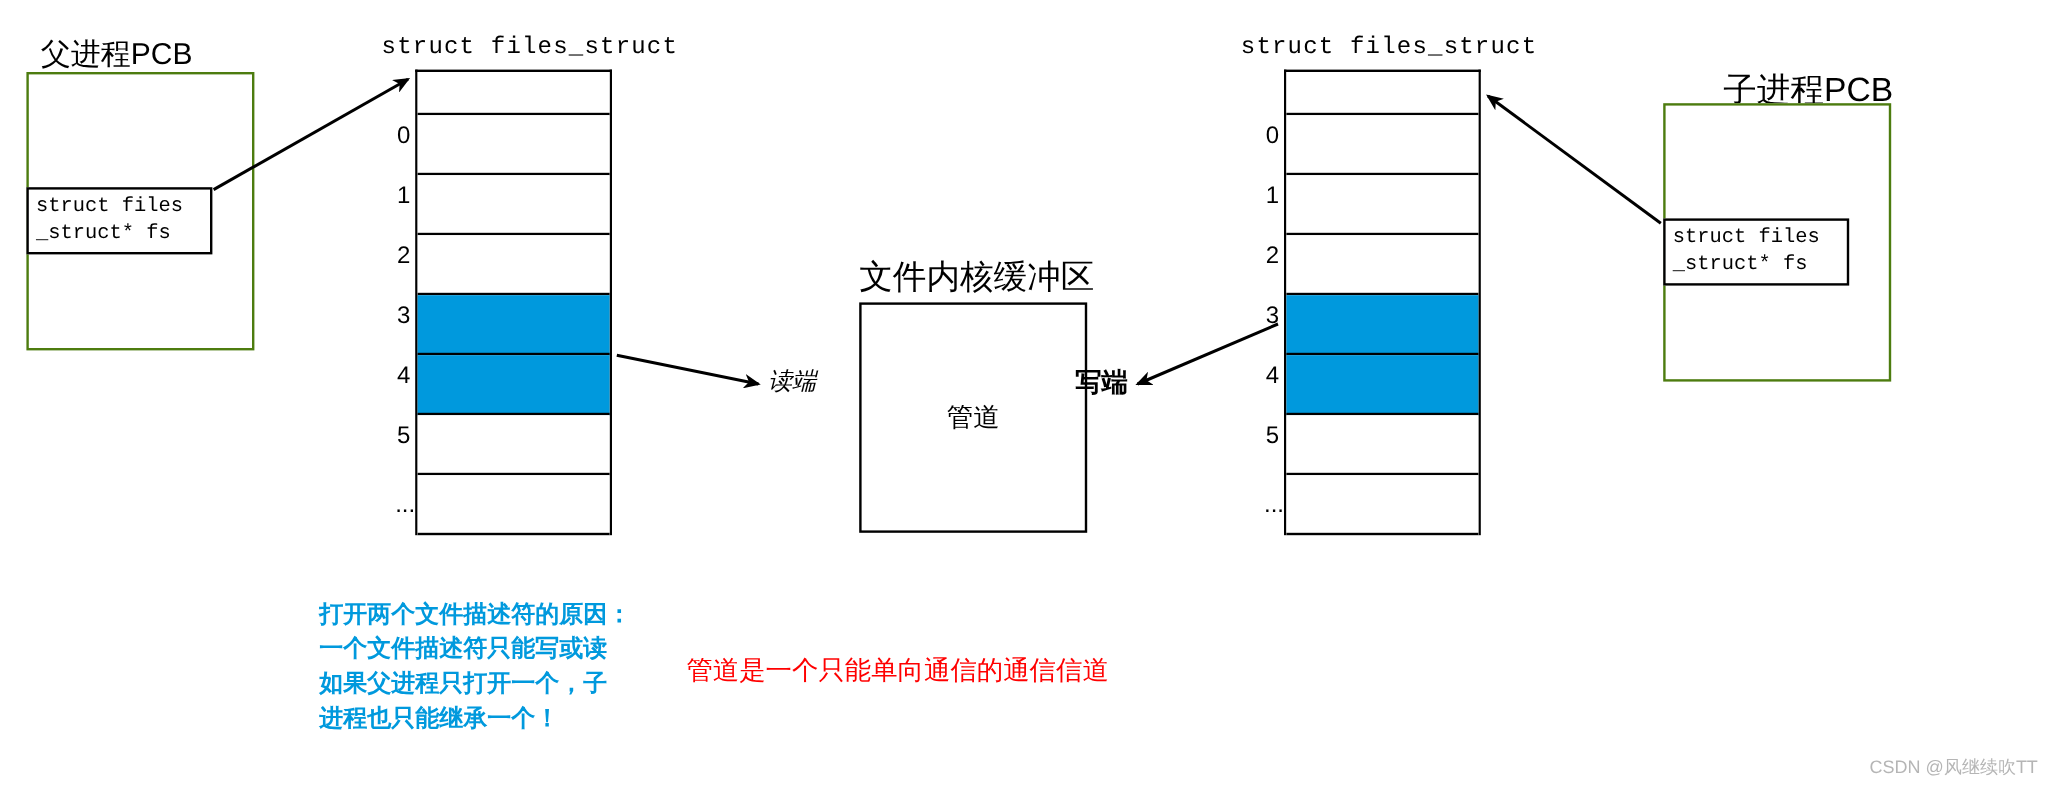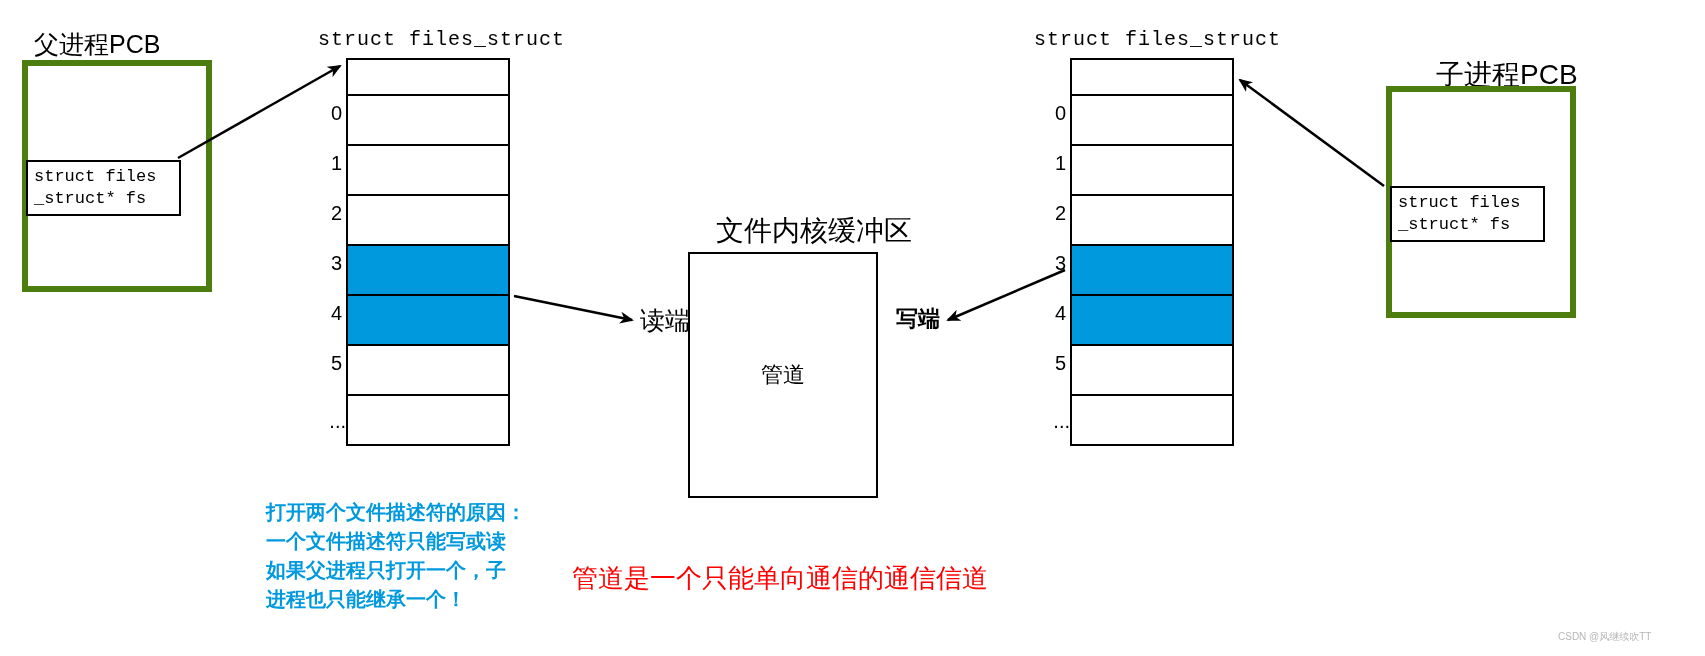--- a/index.html
+++ b/index.html
@@ -18,21 +18,21 @@
     font-size: 20px;
     color: #000;
     white-space: nowrap;
   }
   .mono {
     font-family: "Consolas", "Courier New", monospace;
     letter-spacing: 1px;
   }
   .pcb-box {
     position: absolute;
-    border: 6px solid #4d7c0f;
+    border: 2px solid #4d7c0f;
     background: #fff;
   }
   .pcb-inner {
     position: absolute;
     border: 2px solid #000;
     font-family: "Consolas", "Courier New", monospace;
     font-size: 17px;
     padding: 4px 6px;
     line-height: 1.3;
     background: #fff;
@@ -70,27 +70,26 @@
   .note-blue {
     position: absolute;
     color: #0099dd;
     font-size: 20px;
     line-height: 1.45;
     font-weight: 700;
   }
   .note-red {
     position: absolute;
     color: #ff0000;
-    font-size: 26px;
-    margin-top: 17px;
+    font-size: 22px;
   }
   .watermark {
     position: absolute;
     color: rgba(120,120,120,0.55);
-    font-size: 10px;
+    font-size: 15px;
   }
   svg.arrows {
     position: absolute;
     top: 0; left: 0;
     width: 1705px;
     height: 656px;
     pointer-events: none;
   }
 </style>
 </head>
@@ -138,24 +137,24 @@
 <div class="fd-index" style="left:1036px; top:302px;">4</div>
 <div class="fd-index" style="left:1036px; top:352px;">5</div>
 <div class="fd-index" style="left:1030px; top:410px; width:40px;">...</div>
 
 <div class="label" style="left:1436px; top:56px; font-size:28px;">子进程PCB</div>
 <div class="pcb-box" style="left:1386px; top:86px; width:190px; height:232px;">
   <div class="pcb-inner" style="left:-2px; top:94px; width:155px;">struct files<br>_struct* fs</div>
 </div>
 
 <div class="label" style="left:716px; top:212px; font-size:28px;">文件内核缓冲区</div>
-<div class="pipe-box" style="left:688px; top:252px; width:190px; height:246px;">
+<div class="pipe-box" style="left:716px; top:252px; width:190px; height:192px;">
   <span>管道</span>
 </div>
-<div class="label" style="left:640px; top:304px; font-size:25px;">读端</div>
+<div class="label" style="left:640px; top:304px; font-size:20px;font-style:italic;">读端</div>
 <div class="label" style="left:896px; top:304px; font-size:22px;font-weight:bold;">写端</div>
 
 <div class="note-blue" style="left:266px; top:498px;">打开两个文件描述符的原因：<br>一个文件描述符只能写或读<br>如果父进程只打开一个，子<br>进程也只能继承一个！</div>
 <div class="note-red" style="left:572px; top:544px;">管道是一个只能单向通信的通信信道</div>
 <div class="watermark" style="left:1558px; top:630px;">CSDN @风继续吹TT</div>
 
 <svg class="arrows">
   <defs>
     <marker id="ah" markerWidth="14" markerHeight="12" refX="12" refY="6" orient="auto" markerUnits="userSpaceOnUse">
       <path d="M0,0 L14,6 L0,12 L4,6 Z" fill="#000"></path>

